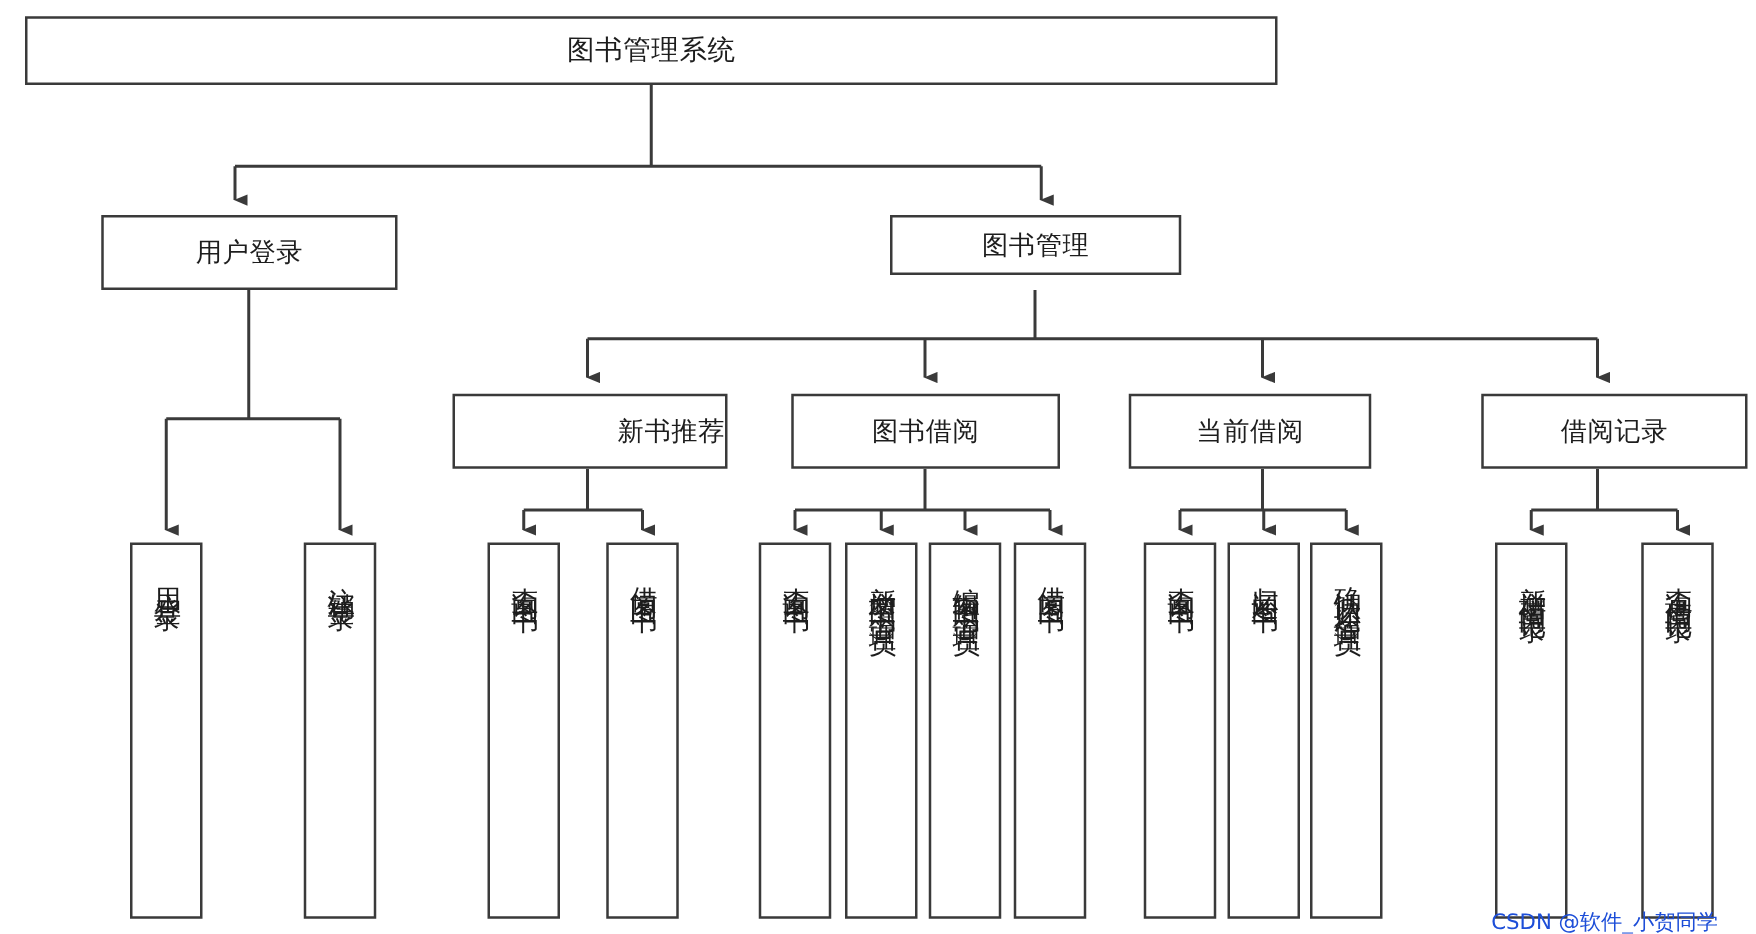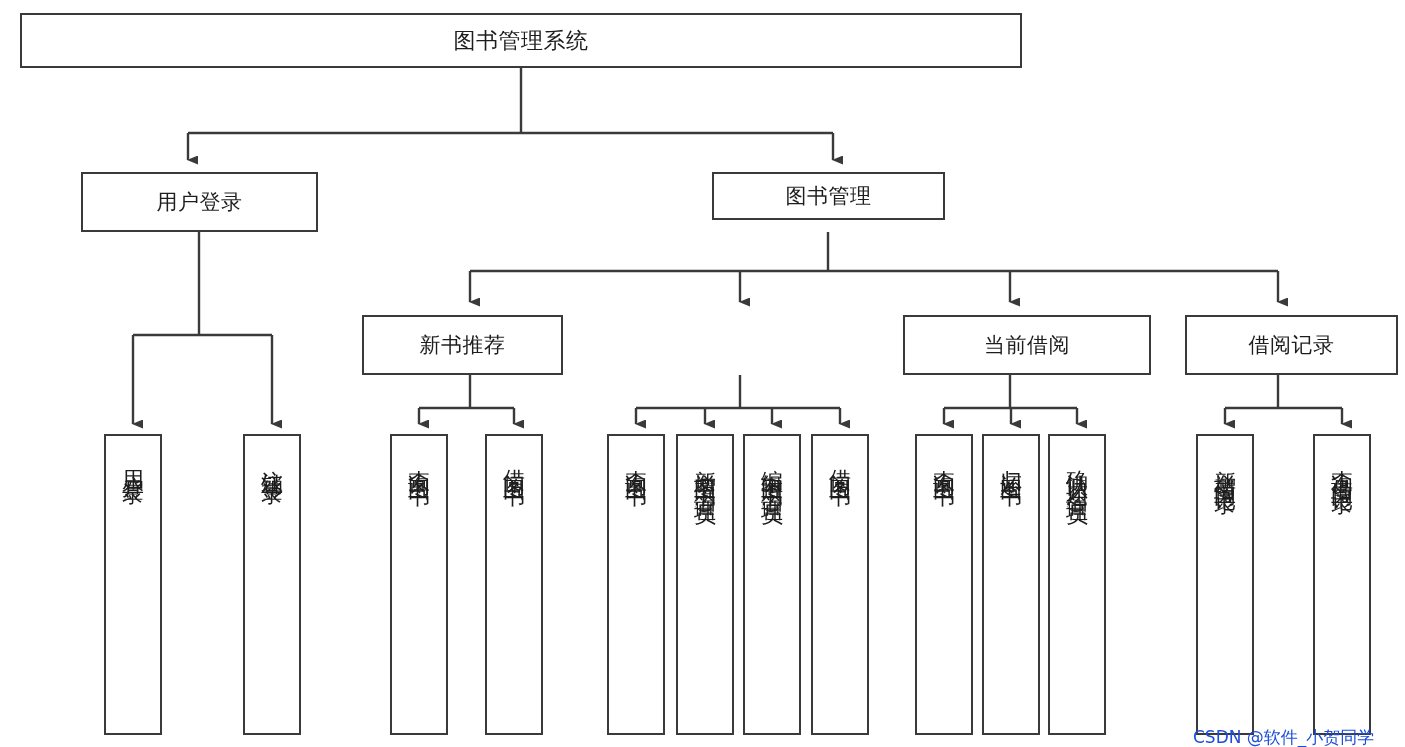--- a/index.html
+++ b/index.html
@@ -109,24 +109,27 @@
     <span class="label">图书管理系统</span>
   </div>
 
   <div class="node horiz" style="left:81px;top:172px;width:237px;height:60px;">
     <span class="label">用户登录</span>
   </div>
   <div class="node horiz" style="left:712px;top:172px;width:233px;height:48px;">
     <span class="label">图书管理</span>
   </div>
 
-  <div class="node horiz" style="left:362px;top:315px;width:201px;height:60px;">
+  <div class="node horiz" style="left:362px;top:315px;width:220px;height:60px;justify-content:flex-end;">
     <span class="label">新书推荐</span>
   </div>
-  <div class="node horiz" style="left:903px;top:315px;width:248px;height:60px;">
+  <div class="node horiz" style="left:633px;top:315px;width:215px;height:60px;">
+    <span class="label">图书借阅</span>
+  </div>
+  <div class="node horiz" style="left:903px;top:315px;width:194px;height:60px;">
     <span class="label">当前借阅</span>
   </div>
   <div class="node horiz" style="left:1172px;top:315px;width:213px;height:60px;margin-left:13px;">
     <span class="label">借阅记录</span>
   </div>
 
   <div class="node vert" style="left:104px;top:434px;width:58px;height:301px;">
     <span class="label">用户登录</span>
   </div>
   <div class="node vert" style="left:243px;top:434px;width:58px;height:301px;">

